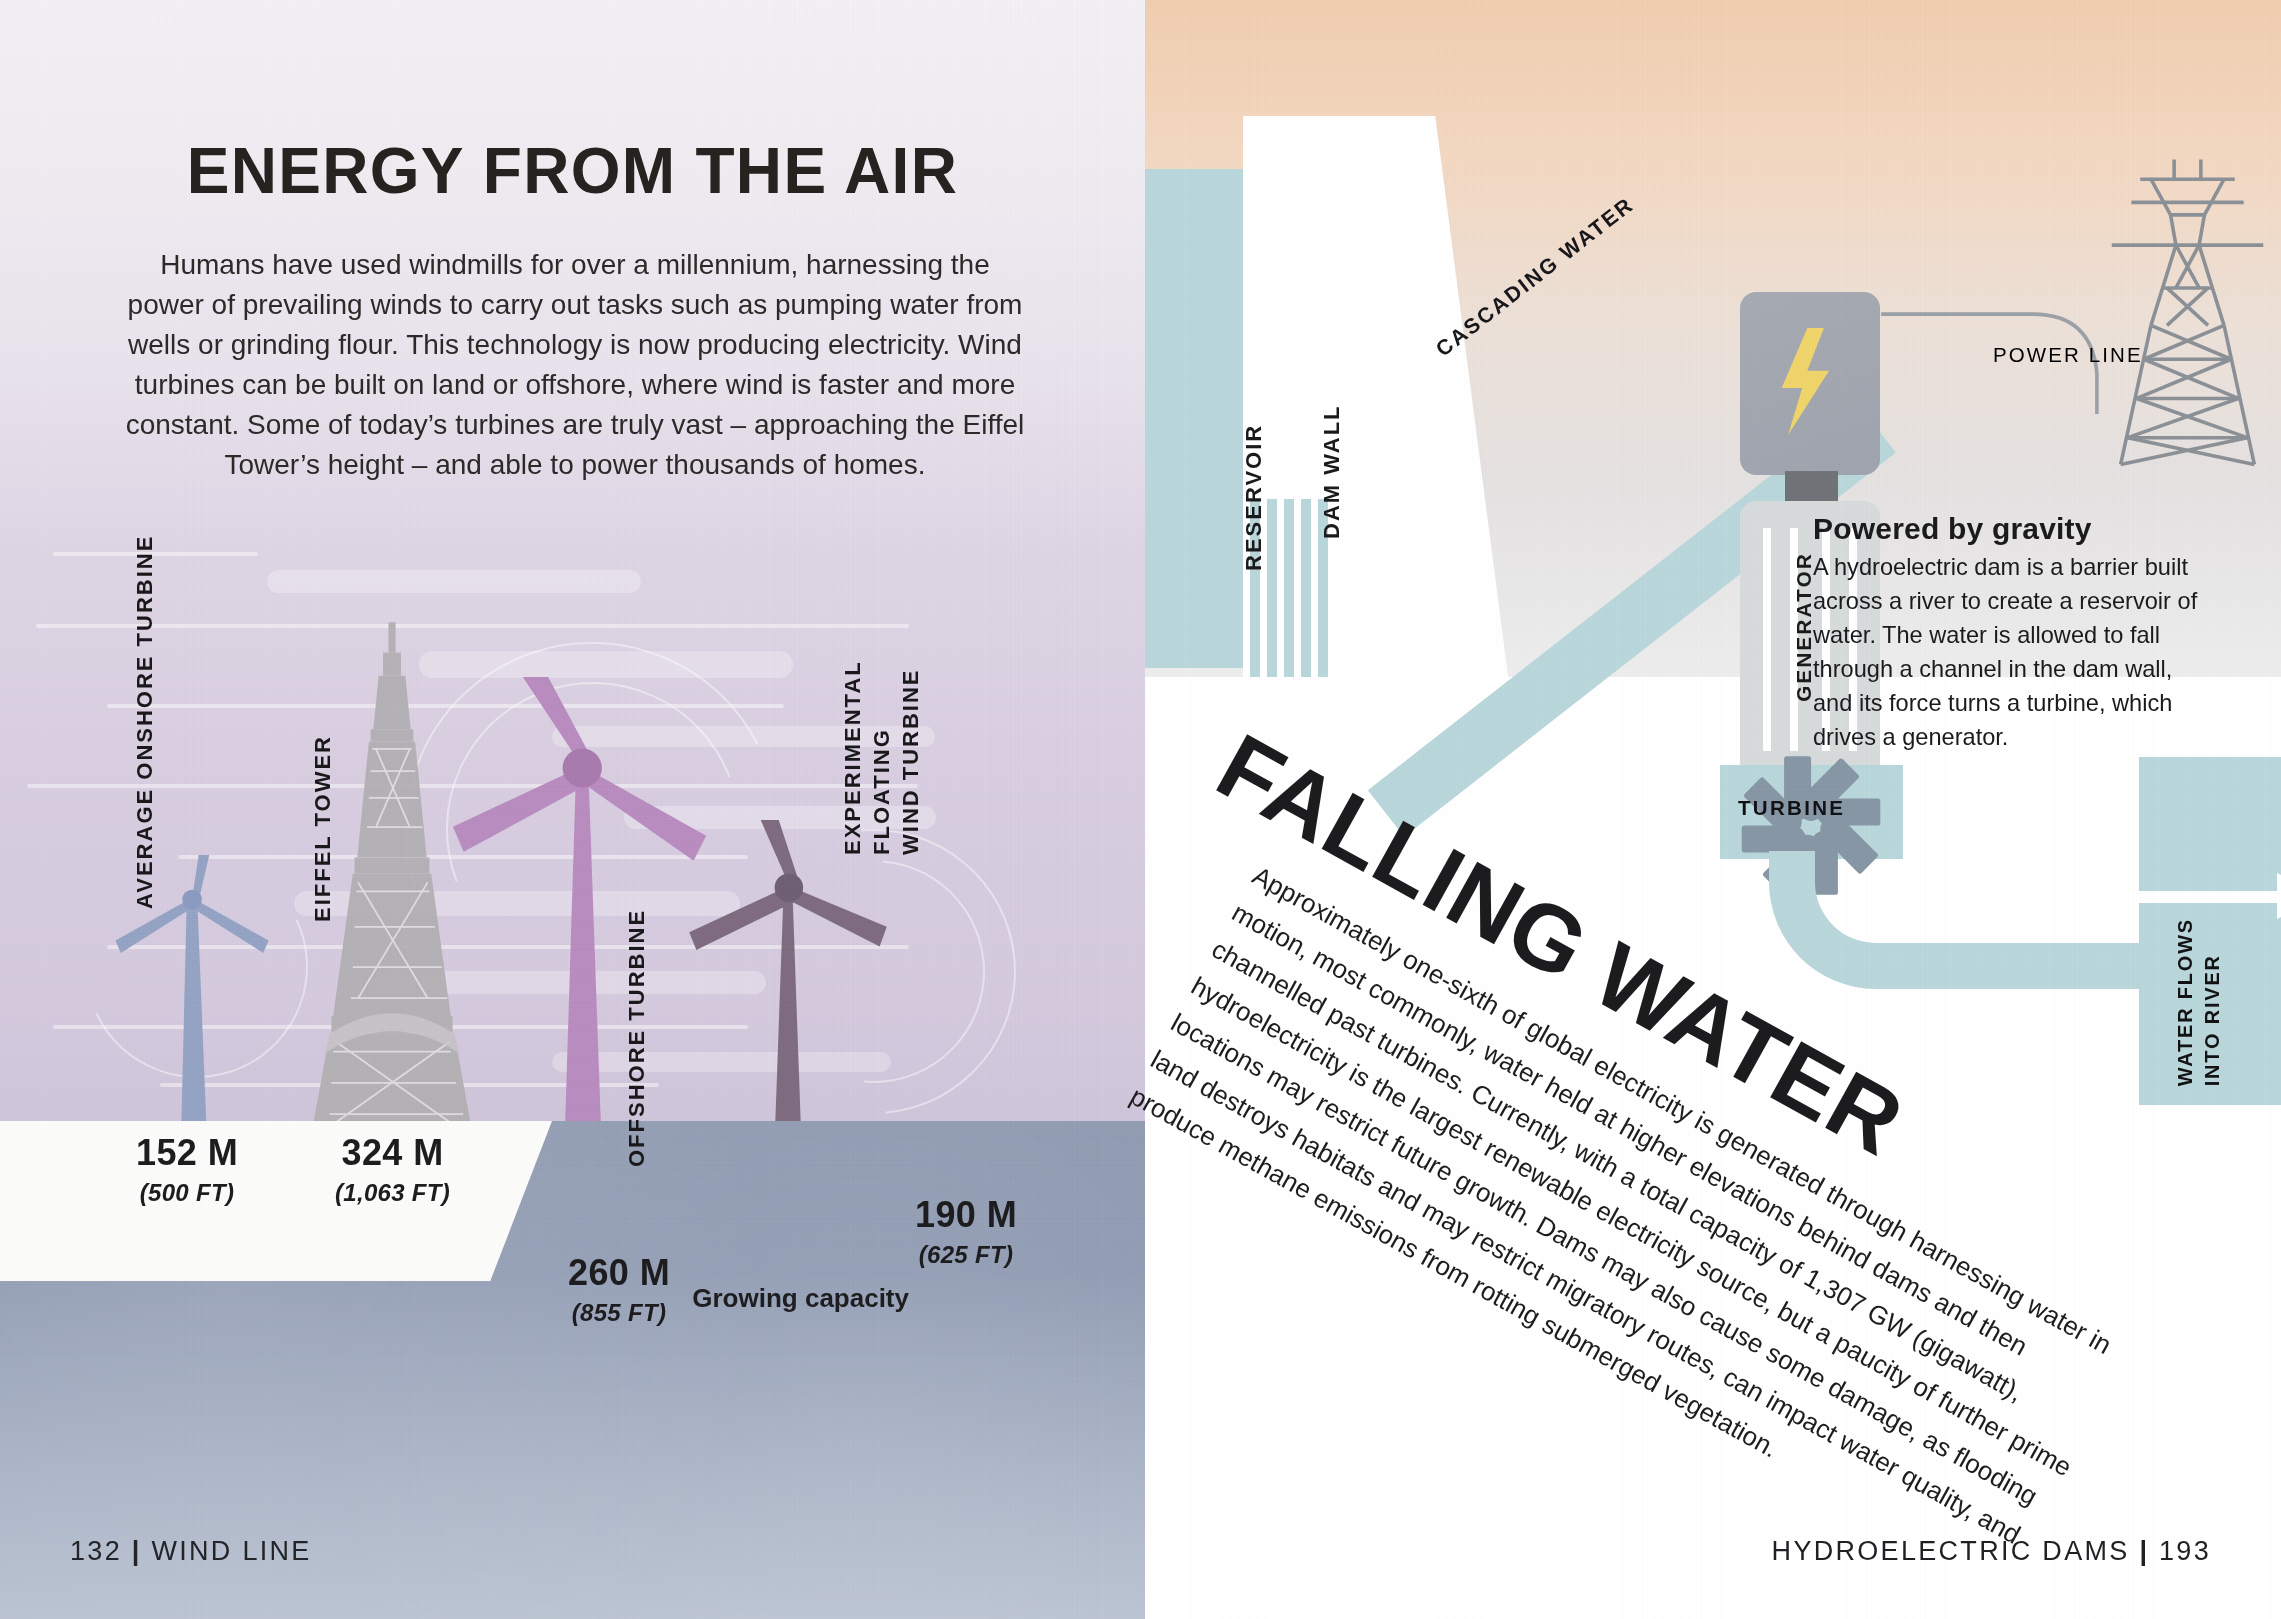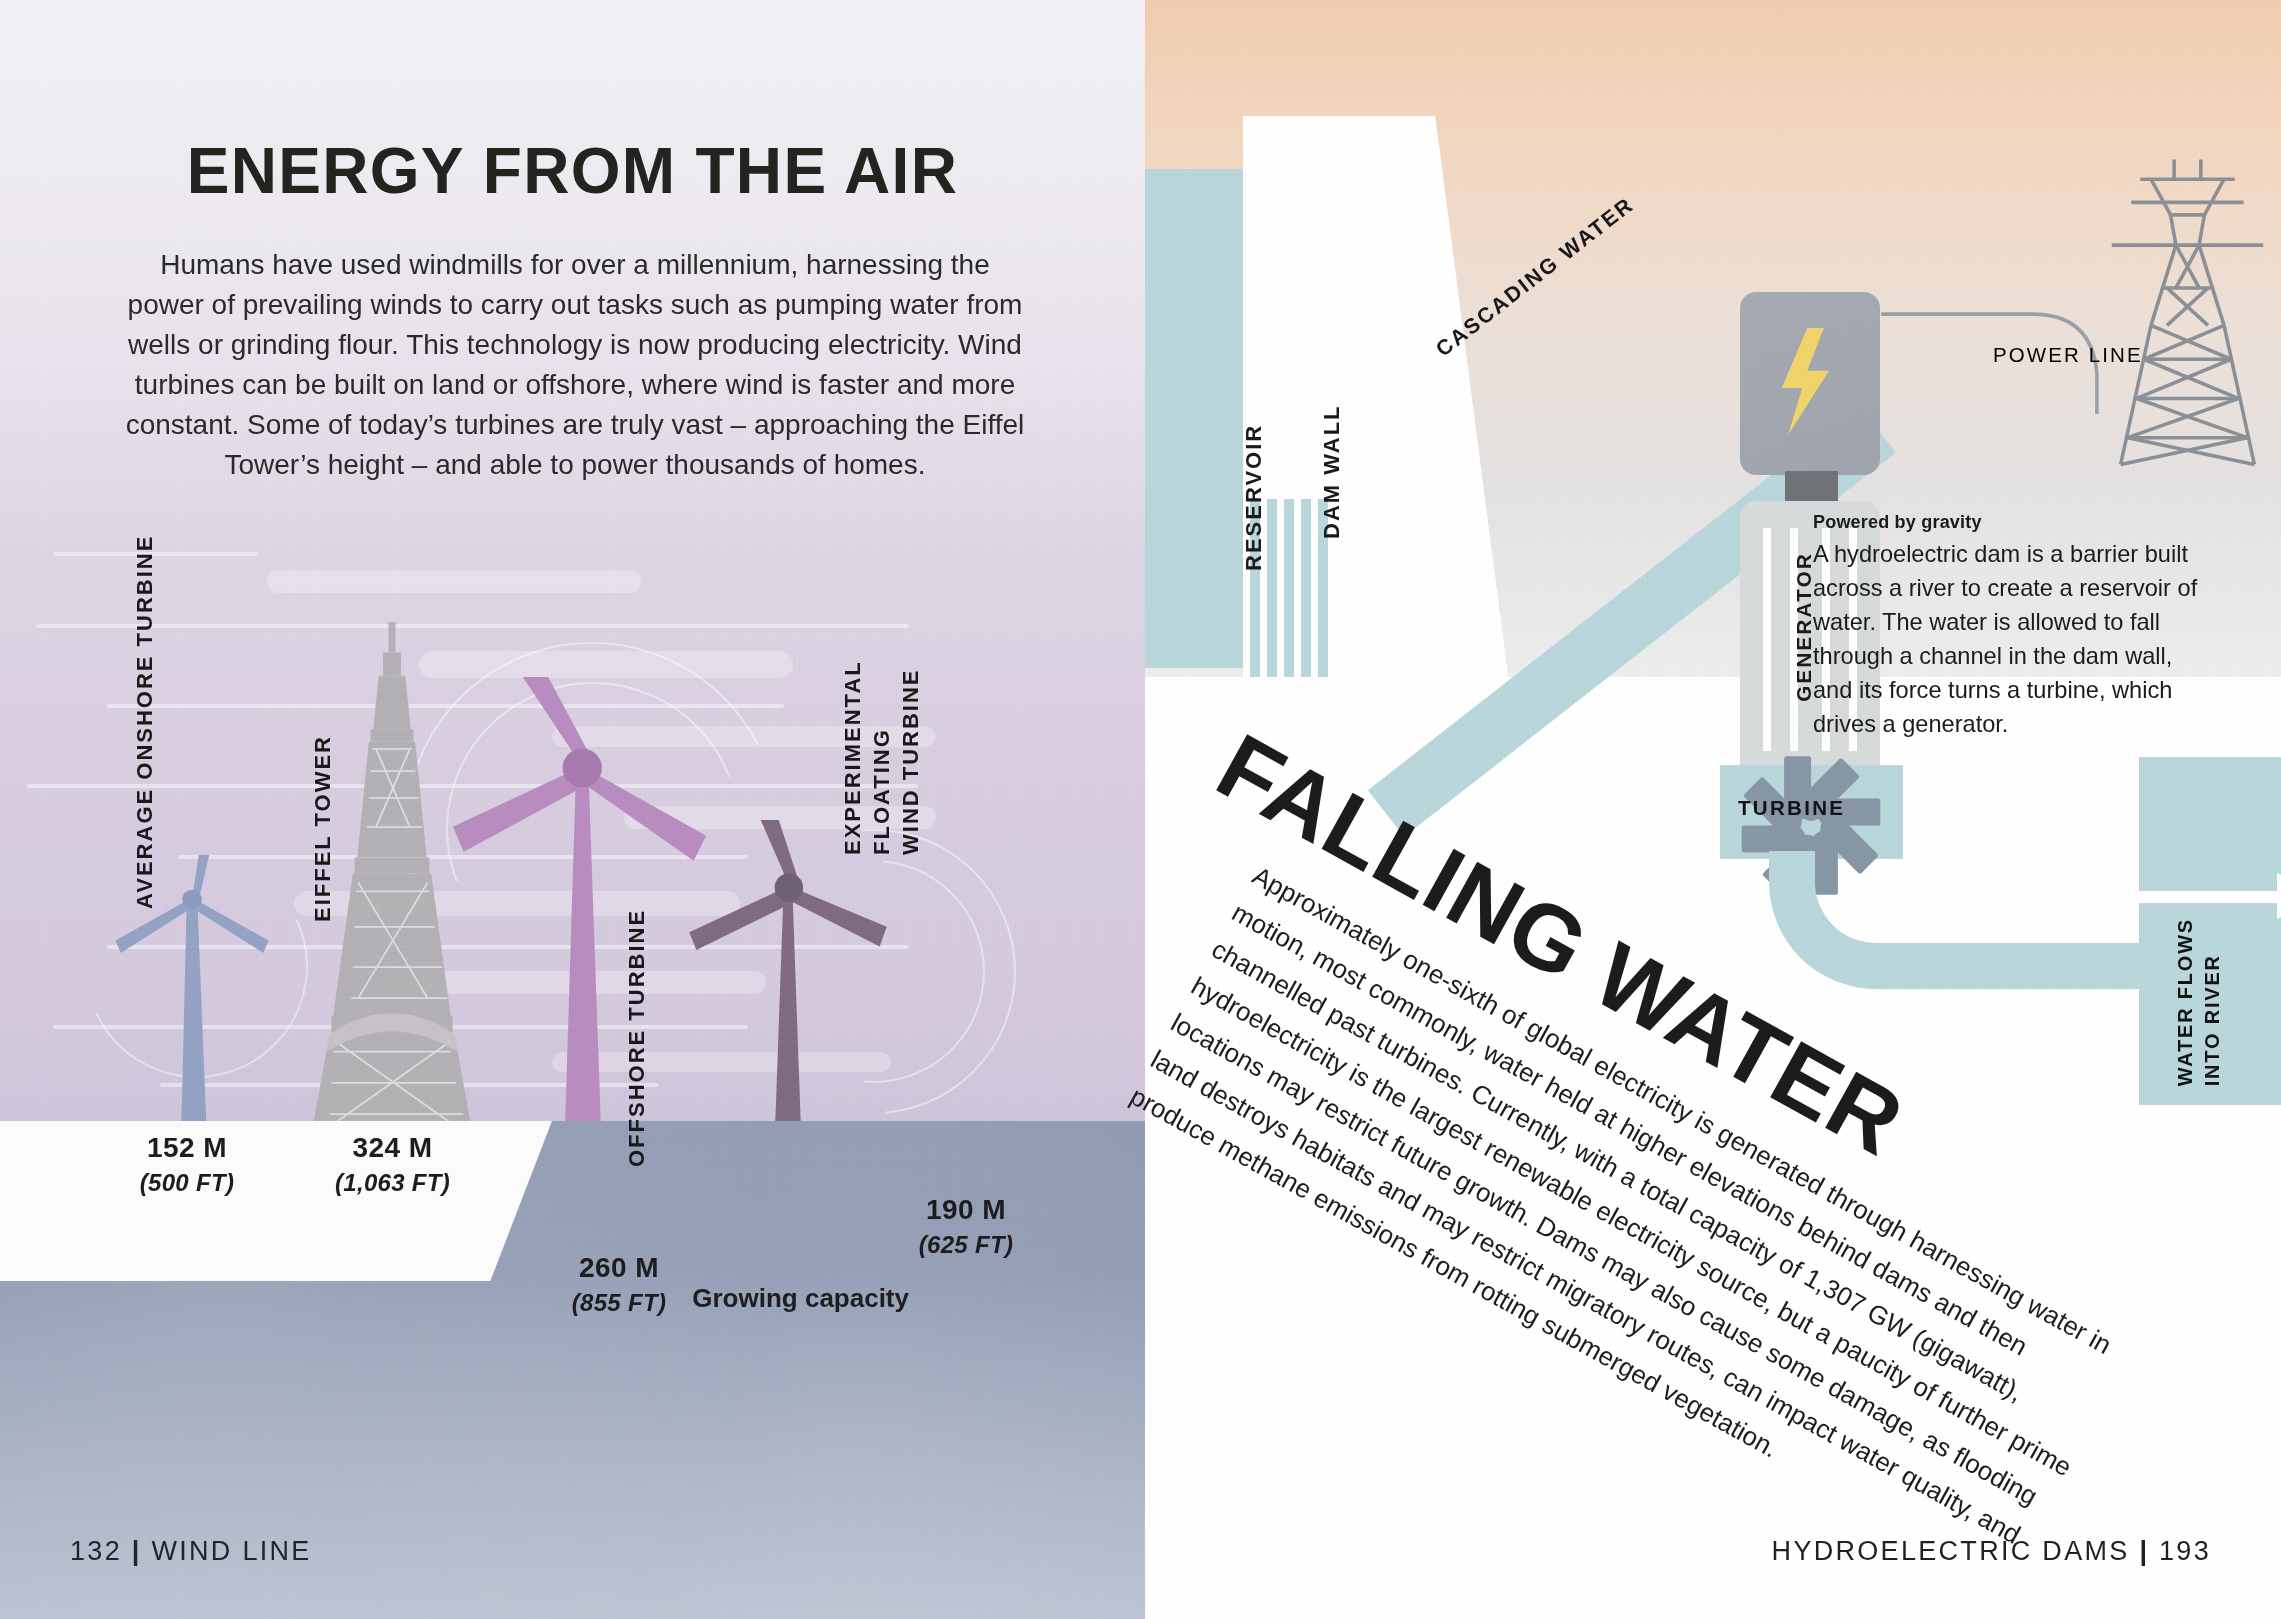--- a/index.html
+++ b/index.html
@@ -67,21 +67,21 @@
     position:absolute;
     writing-mode: vertical-rl;
     transform: rotate(180deg);
     font-weight:700; font-size:22px; letter-spacing:2px;
     color:#19181a; white-space:nowrap;
   }
   .vlabel.two{ line-height:29px; }
 
   
   .meas{ position:absolute; text-align:center; color:#1d1c1e; }
-  .meas .m{ font-size:28px; font-weight:700; letter-spacing:0.4px; }
+  .meas .m{ font-size:36px; font-weight:700; letter-spacing:0.4px; }
   .meas .ft{ font-size:24px; font-style:italic; font-weight:600; margin-top:5.3px; letter-spacing:0.3px;}
 
   
   .plinth{
     position:absolute; left:-9px; top:1121px; width:561px; height:160px;
     background:#fbfbfa;
     clip-path: polygon(0 0, 100% 0, 89% 100%, 0% 100%);
   }
 
   .growing{
@@ -226,21 +226,21 @@
   .powerline-label{
     position:absolute; left:848px; top:343px;
     font-size:20.5px; font-weight:400; letter-spacing:2.1px; color:#000000;
   }
   .pylon{ position:absolute; left:940px; top:156px; width:205px; height:312px; }
   .wire{ position:absolute; left:736px; top:307px; width:241px; height:107px; }
 
   .gravity{
     position:absolute; left:1813px; top:512px; width:401px; color:#1b1a1c;
   }
-  .gravity h3{ font-size:18px; font-weight:700; margin-bottom:3.6px; letter-spacing:0.2px; }
+  .gravity h3{ font-size:30px; font-weight:700; margin-bottom:3.6px; letter-spacing:0.2px; }
   .gravity p{ font-size:23.6px; line-height:34px; }
 
   .falling-title{
     position:absolute; left:1252px; top:713px;
     font-size:93px; font-weight:700; letter-spacing:0.9px; color:#1c1b1d;
     transform: rotate(29deg); transform-origin: left top;
     white-space:nowrap;
   }
   .falling-body{
     position:absolute; left:1265px; top:855px; width:1007px;

